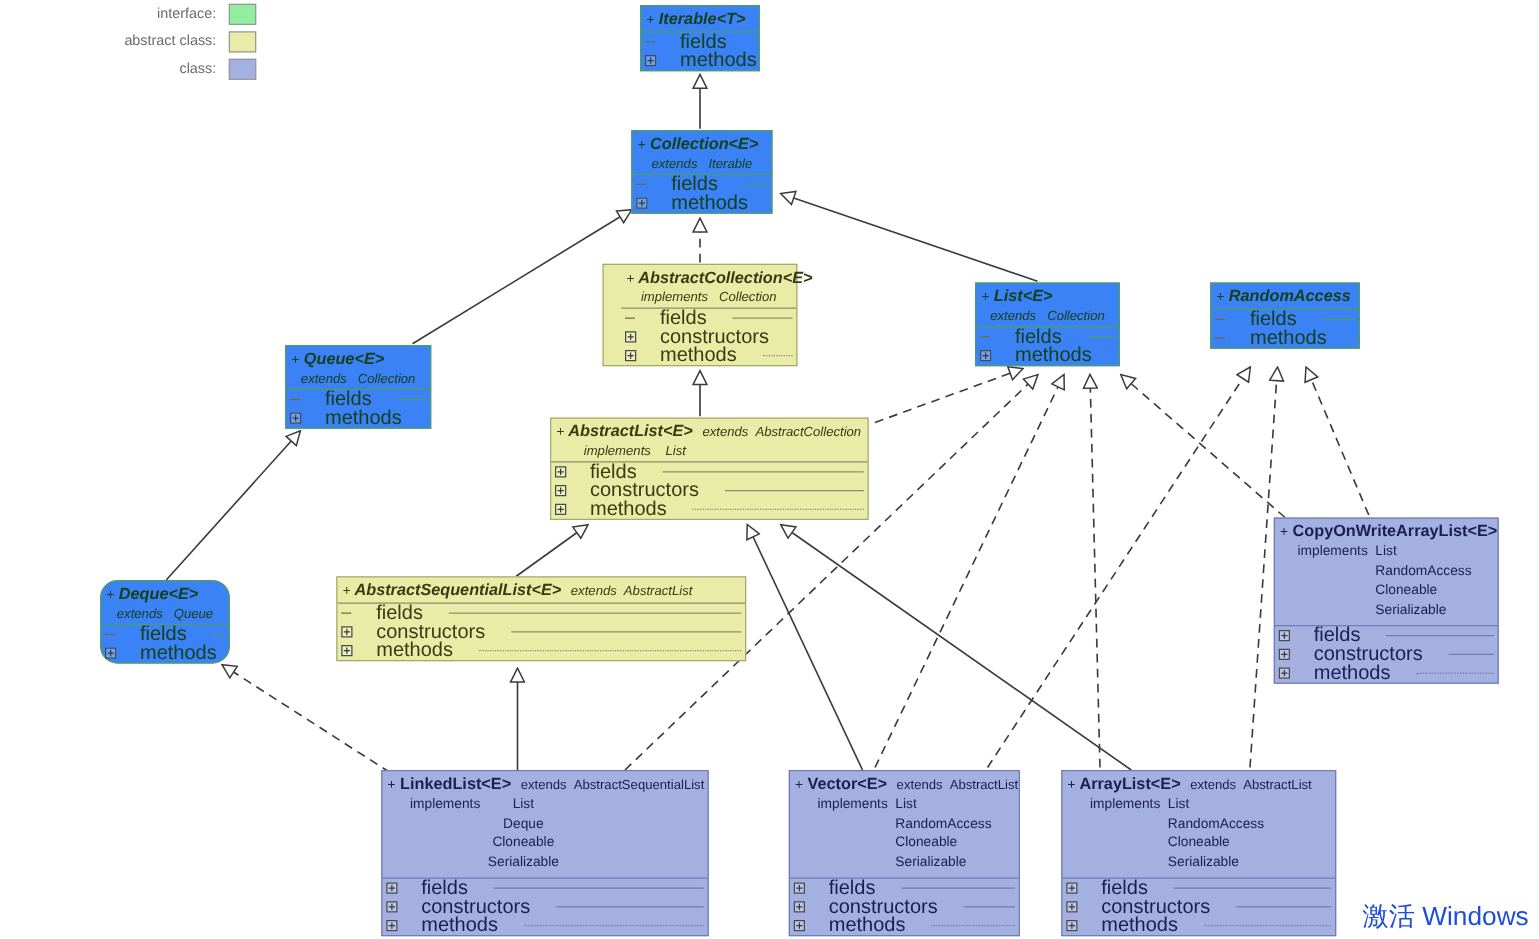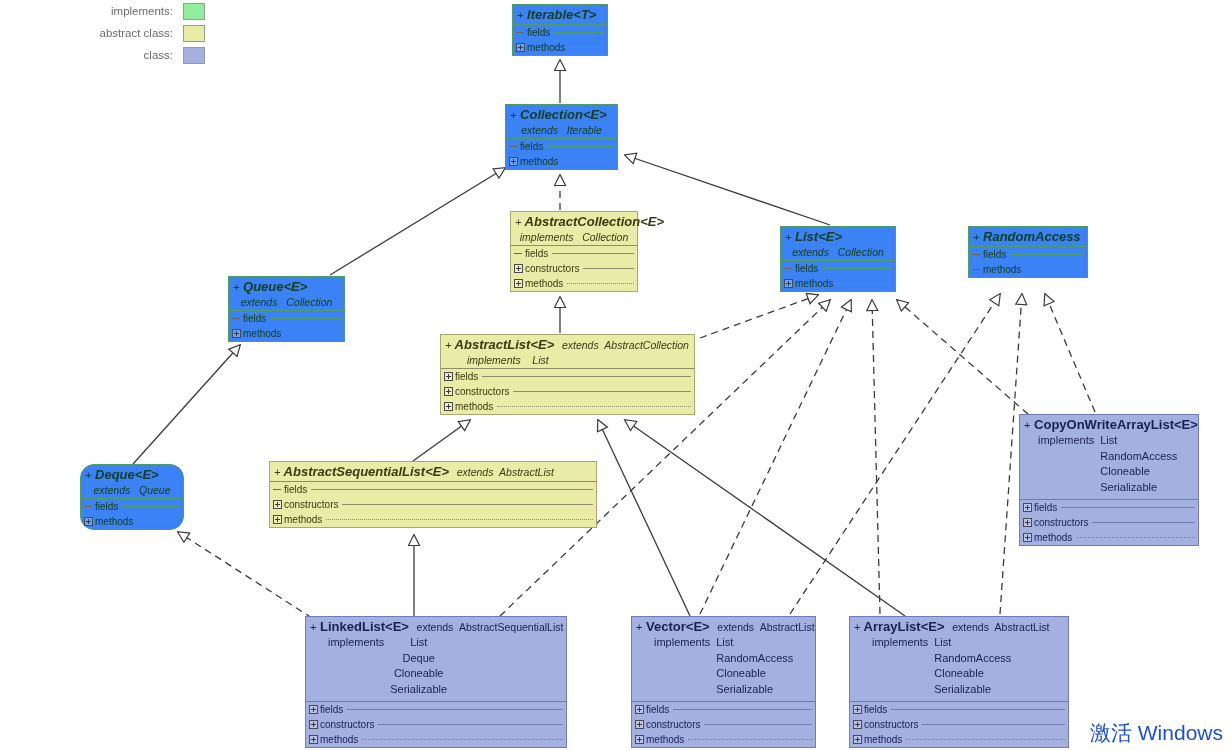--- a/index.html
+++ b/index.html
@@ -85,25 +85,25 @@
   .n-sep {
     height: 0;
     border-top: 1px solid #8d8d6a;
   }
   .node.iface .n-sep { border-top-color: #4f9f5c; }
   .node.cls   .n-sep { border-top-color: #6f7cb5; }
 
   .n-row {
     display: flex;
     align-items: center;
-    gap: 2px;
+    gap: 19px;
     padding: 1px 3px;
     height: 15px;
     box-sizing: border-box;
-    font-size: 10px;
+    font-size: 16px;
   }
   .n-row .rule {
     flex: 1 1 auto;
     height: 0;
     border-top: 1px solid #8d8d6a;
     margin-left: 2px;
   }
   .node.iface .n-row .rule { border-top-color: #4f9f5c; }
   .node.cls   .n-row .rule { border-top-color: #6f7cb5; }
   .n-row.dotted .rule { border-top-style: dotted; }
@@ -198,21 +198,21 @@
       <line x1="790" y1="614" x2="1000" y2="294"></line>
 
       <line x1="1000" y1="614" x2="1022" y2="294"></line>
 
       <line x1="1095" y1="412" x2="1045" y2="294"></line>
     </g>
   </svg>
 
   <div class="legend">
     <div class="legend-row">
-      <span class="legend-label">implements:</span>
+      <span class="legend-label">interface:</span>
       <span class="legend-swatch" style="background:#90ee9c"></span>
     </div>
     <div class="legend-row">
       <span class="legend-label">abstract class:</span>
       <span class="legend-swatch" style="background:#e9eca6"></span>
     </div>
     <div class="legend-row">
       <span class="legend-label">class:</span>
       <span class="legend-swatch" style="background:#a3b0e0"></span>
     </div>
@@ -256,21 +256,21 @@
       <span class="rowlabel">fields</span>
       <span class="rule"></span>
     </div>
     <div class="n-row dotted">
       <span class="expander"></span>
       <span class="rowlabel">methods</span>
       <span class="rule"></span>
     </div>
   </div>
 
-  <div class="node abs" style="left:510px; top:211px; width:128px;">
+  <div class="node abs" style="left:482px; top:211px; width:156px;padding-left:14px;">
     <div class="n-head">
       <div class="n-title">
         <span class="n-plus">+</span>
         <span>AbstractCollection&lt;E&gt;</span>
       </div>
       <div class="n-sub" style="text-align:center;">
         <span class="n-sub-kw">implements</span>
         &nbsp;
         <span>Collection</span>
       </div>

